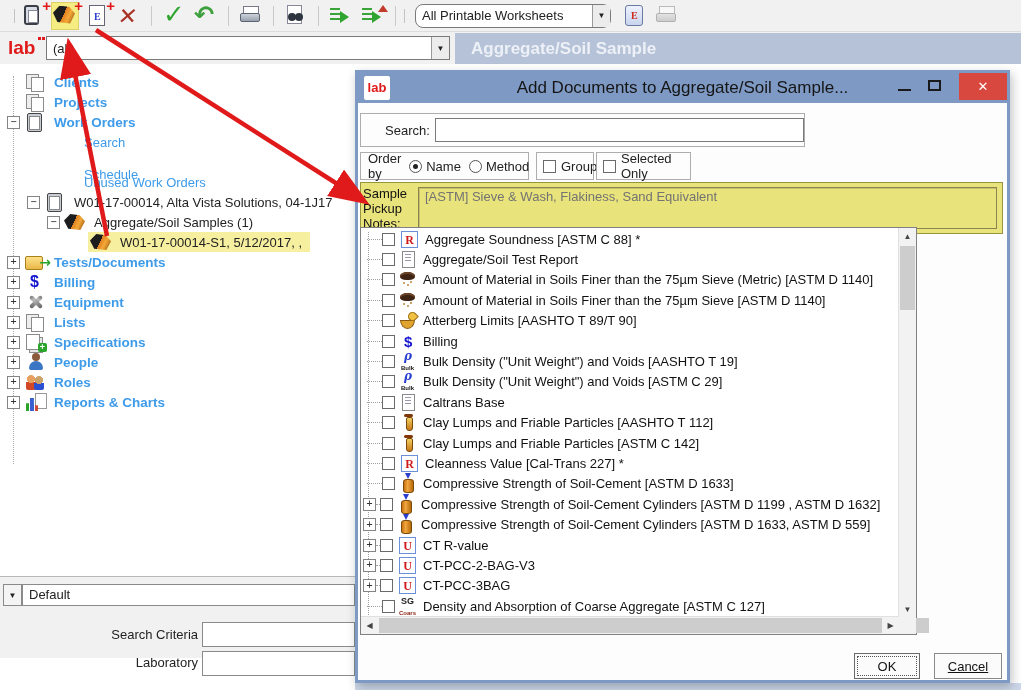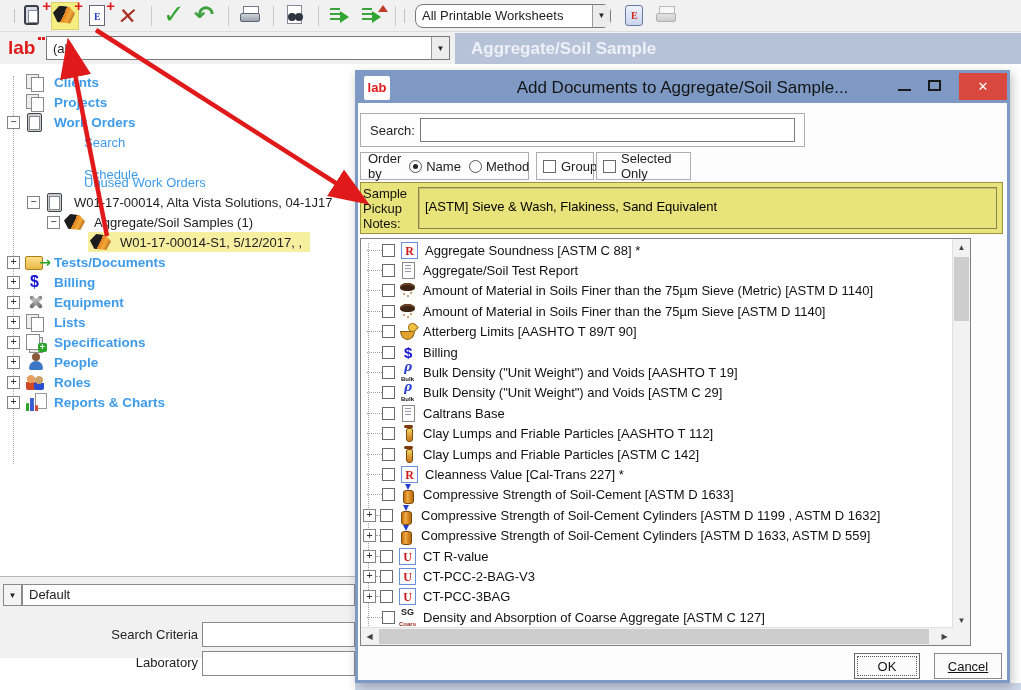--- a/index.html
+++ b/index.html
@@ -111,34 +111,34 @@
   .titlebar{position:absolute;left:0;top:0;right:0;height:30px;background:#7e9ac4;}
   .dtitle{position:absolute;left:0;right:0;top:0;height:30px;text-align:center;font-size:17px;line-height:30px;color:#151515;}
   .dlogo{position:absolute;left:6px;top:3px;width:26px;height:24px;background:#fff;border-radius:2px;
          color:#e01a1a;font:bold 13px/24px "Liberation Sans",sans-serif;text-align:center;z-index:2;}
   .wmin{position:absolute;left:540px;top:16px;width:13px;height:2px;background:#1a1a1a;z-index:2;}
   .wmax{position:absolute;left:570px;top:7px;width:13px;height:11px;border:2px solid #1a1a1a;box-sizing:border-box;z-index:2;}
   .wclose{position:absolute;right:0;top:0;width:48px;height:27px;background:#d9483e;color:#fff;
           display:flex;align-items:center;justify-content:center;font:bold 13px/13px "DejaVu Sans",sans-serif;z-index:2;}
   .wclose::before{content:"✕";}
   .grp{position:absolute;border:1px solid #adadad;background:#fdfdfd;display:flex;align-items:center;font-size:13px;box-sizing:border-box;}
-  .g-search{left:2px;top:40px;width:445px;height:34px;padding-left:9px;}
+  .g-search{left:2px;top:40px;width:445px;height:34px;padding-left:24px;}
   .txtin{height:24px;border:1px solid #7a7a7a;background:#fff;font:13px "Liberation Sans",sans-serif;padding:0 4px;box-sizing:border-box;}
   .g-search .txtin{margin-left:5px;width:375px;}
   .g-order{left:2px;top:79px;width:169px;height:28px;padding-left:7px;}
   .g-group{left:178px;top:79px;width:58px;height:28px;padding-left:6px;}
   .g-selonly{left:238px;top:79px;width:95px;height:28px;padding-left:6px;}
   .radio{width:13px;height:13px;border:1px solid #555;border-radius:50%;background:#fff;position:relative;margin:0 4px 0 8px;flex:none;box-sizing:border-box;}
   .radio.sel::after{content:"";position:absolute;left:3px;top:3px;width:5px;height:5px;background:#222;border-radius:50%;}
   .cb{width:13px;height:13px;border:1px solid #6a6a6a;background:#fff;flex:none;margin-right:5px;box-sizing:border-box;}
   .notes{position:absolute;left:2px;top:109px;width:643px;height:52px;background:#e9e37c;border:1px solid #99943f;box-sizing:border-box;}
   .nlab{position:absolute;left:2px;top:3px;width:50px;font-size:13px;line-height:15px;color:#111;}
   .nbox{position:absolute;left:57px;top:4px;right:5px;bottom:4px;border:1px solid #8a8550;box-shadow:inset 1px 1px 0 #c6c06a;
-        font-size:13px;padding:11px 6px;color:#000000;}
-  .doclist{position:absolute;left:2px;top:165px;width:611px;height:408px;background:#fff;border:1px solid #808080;box-sizing:border-box;}
+        font-size:13px;padding:1px 6px;color:#737373;}
+  .doclist{position:absolute;left:2px;top:154px;width:557px;height:408px;background:#fff;border:1px solid #808080;box-sizing:border-box;}
   #docrows{position:absolute;left:0;top:1px;right:17px;bottom:17px;overflow:hidden;}
   .dotv{position:absolute;left:7px;top:3px;bottom:2px;border-left:1px dotted #a0a0a0;}
   .drow{height:20.4px;display:flex;align-items:center;font-size:13px;color:#111;white-space:nowrap;position:relative;z-index:1;}
   .stub{border-top:1px dotted #a0a0a0;height:0;flex:none;}
   .s16{width:15px;margin-left:6px;} .s4{width:4px;}
   .drow .expbox{margin-left:2px;margin-right:0;}
   .drow .cb{margin-right:4px;}
   .licon{position:relative;width:19px;height:17px;flex:none;margin-right:5px;}
   .licon-r,.licon-u{width:15px;height:15px;border:1px solid #6b8fd8;background:#fff;margin:0 7px 0 2px;text-align:center;}
   .licon-r::after,.licon-u::after{font:bold 12px/15px "Liberation Serif",serif;color:#d01a1a;}

